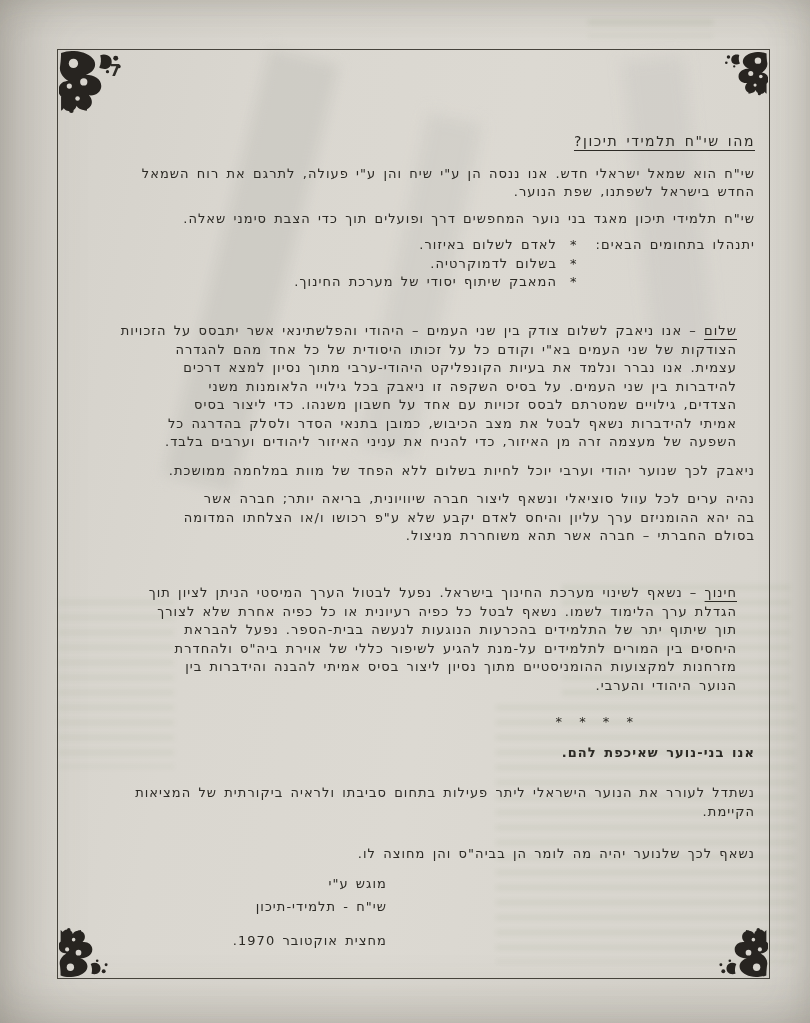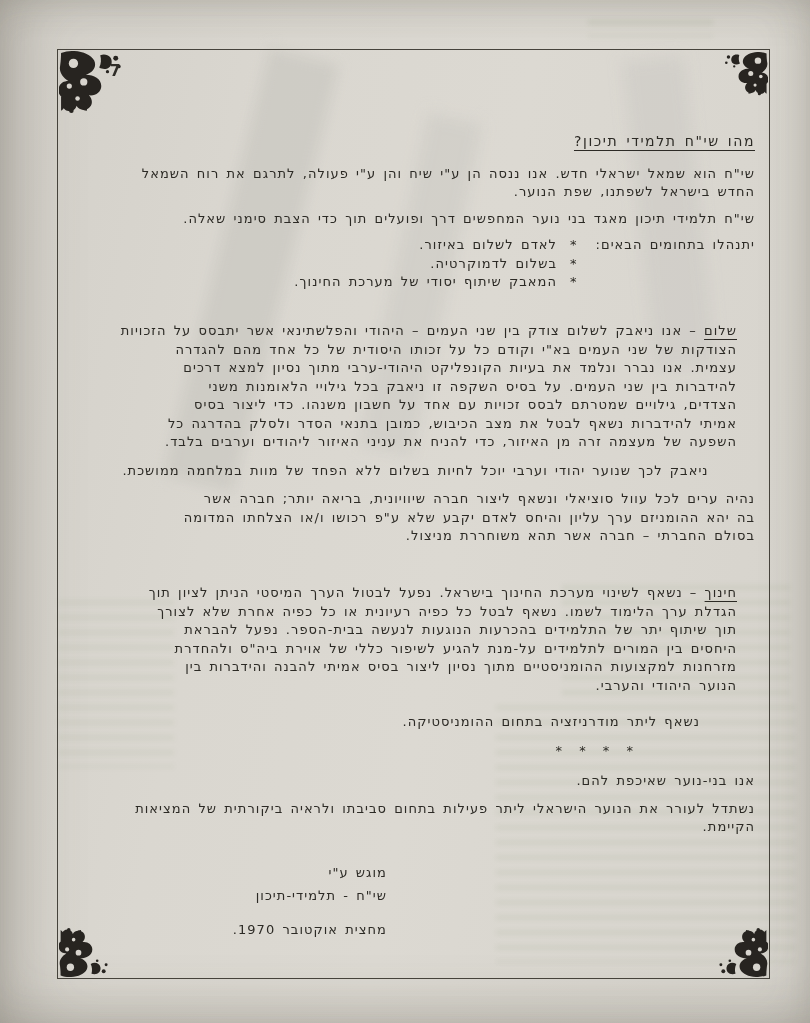--- a/index.html
+++ b/index.html
@@ -37,25 +37,25 @@
   .content{position:absolute;top:132px;left:76px;right:55px;direction:rtl;text-align:right;
     font-size:13px;line-height:18.5px;letter-spacing:1.05px;word-spacing:2px;}
   .para{white-space:pre-line;margin:0 0 8px;}
   .hang{padding-right:18px;text-indent:-18px;}
   .title{font-size:14px;letter-spacing:1.6px;margin:0 0 14px;}
   .u{text-decoration:underline;text-underline-offset:3.5px;}
   .p3row{display:flex;align-items:flex-start;gap:18px;margin:0 0 12px;}
   .bullets{display:flex;flex-direction:column;}
   .bullet{display:flex;gap:13px;align-items:baseline;}
   .marker{flex:0 0 auto;}
-  .after-shalom{margin:10px 0 4px;text-align:center;}
+  .after-shalom{margin:10px 0 4px;}
   .after-democracy{margin:10px 0 20px;}
   .after-education{margin:10px 55px 10px 0;}
   .stars{margin:2px 120px 12px 0;letter-spacing:2px;word-spacing:9px;}
-  .close1{margin:0 0 9px;}
+  .close1{margin:0 0 22px;font-weight:bold;}
   .close2{margin:0 0 24px;}
   .close3{margin:0 0 8px;}
   .signoff{margin:2px 368px 0 0;line-height:23px;}
   .signoff-date{margin-top:11px;}
 </style>
 </head>
 <body>
 
 <svg width="0" height="0" style="position:absolute">
   <defs>
@@ -145,27 +145,27 @@
 בסולם החברתי – חברה אשר תהא משוחררת מניצול.</div>
 
     <div class="para hang" style="margin-bottom:18px">
       <span class="u">חינוך</span><span> – נשאף לשינוי מערכת החינוך בישראל. נפעל לבטול הערך המיסטי הניתן לציון תוך
 הגדלת ערך הלימוד לשמו. נשאף לבטל כל כפיה רעיונית או כל כפיה אחרת שלא לצורך
 תוך שיתוף יתר של התלמידים בהכרעות הנוגעות לנעשה בבית-הספר. נפעל להבראת
 היחסים בין המורים לתלמידים על-מנת להגיע לשיפור כללי של אוירת ביה"ס ולהחדרת
 מזרחנות למקצועות ההומניסטיים מתוך נסיון ליצור בסיס אמיתי להבנה והידברות בין
 הנוער היהודי והערבי.</span>
     </div>
-    <div class="para after-education">נשאף ליתר מודרניזציה בתחום ההומניסטיקה.</div>
 
     <div class="stars">* * * *</div>
 
     <div class="para close1">אנו בני-נוער שאיכפת להם.</div>
     <div class="para close2">נשתדל לעורר את הנוער הישראלי ליתר פעילות בתחום סביבתו ולראיה ביקורתית של המציאות
 הקיימת.</div>
+    <div class="para close3">נשאף לכך שלנוער יהיה מה לומר הן בביה"ס והן מחוצה לו.</div>
 
     <div class="signoff">
       <div>מוגש ע"י</div>
       <div>שי"ח - תלמידי-תיכון</div>
       <div class="signoff-date">מחצית אוקטובר 1970.</div>
     </div>
 
   </div>
 </div>
 

